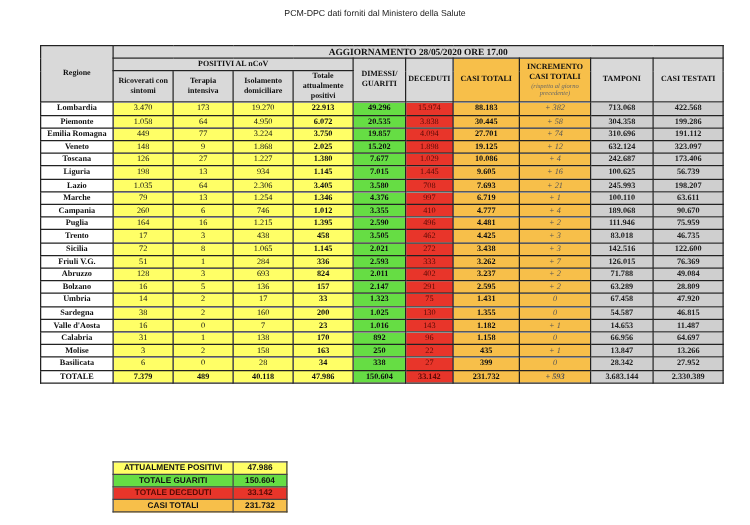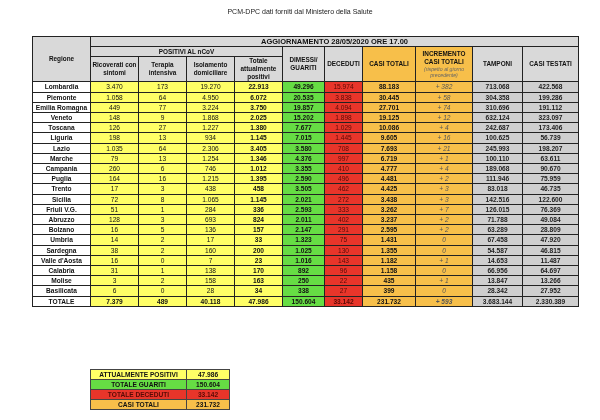--- a/index.html
+++ b/index.html
@@ -1,18 +1,18 @@
 <!DOCTYPE html>
 <html><head>
 <meta charset="utf-8">
 <style>
   html, body { margin: 0; padding: 0; background: #ffffff; }
   body { width: 600px; height: 420px; position: relative; font-family: "Liberation Sans", sans-serif; color: #111; overflow: hidden; }
   .source { position: absolute; top: 8px; left: 0; width: 600px; text-align: center; font-size: 7px; color: #222; }
-  table.main { position: absolute; top: 36px; left: 32px; width: 546px; border-collapse: collapse; table-layout: fixed; }
+  table.main { position: absolute; top: 36px; left: 32px; width: 546px; border-collapse: collapse; table-layout: fixed; font-family: Liberation Serif, serif; }
   table.main td, table.main th { border: 1px solid #222; padding: 0; text-align: center; font-size: 6.6px; line-height: 9.2px; height: 9.2px; white-space: nowrap; overflow: hidden; }
   table.main th { font-weight: bold; background: #d9d9d9; font-size: 6.4px; line-height: 8px; }
   .hdr-upd { height: 14px; font-size: 7.5px !important; background: #d9d9d9; }
   .hdr-pos { height: 10px; }
   .hdr-sub { height: 30px; white-space: normal !important; }
   .c-reg { background: #fff; font-weight: bold; }
   .c-yel { background: #ffff66; }
   .c-yel-b { background: #ffff66; font-weight: bold; }
   .c-grn { background: #66dd44; font-weight: bold; }
   .c-red { background: #e8352a; color: #5a0a05; }

